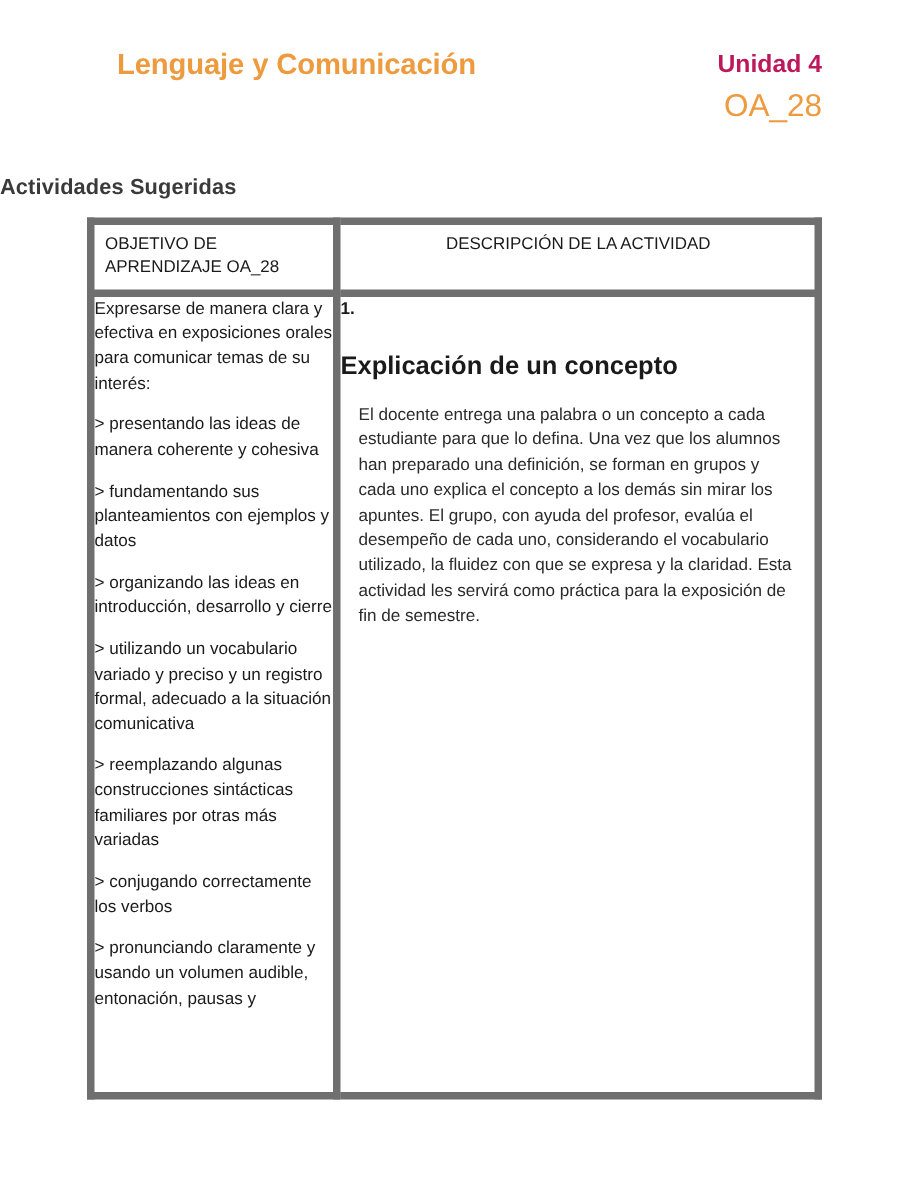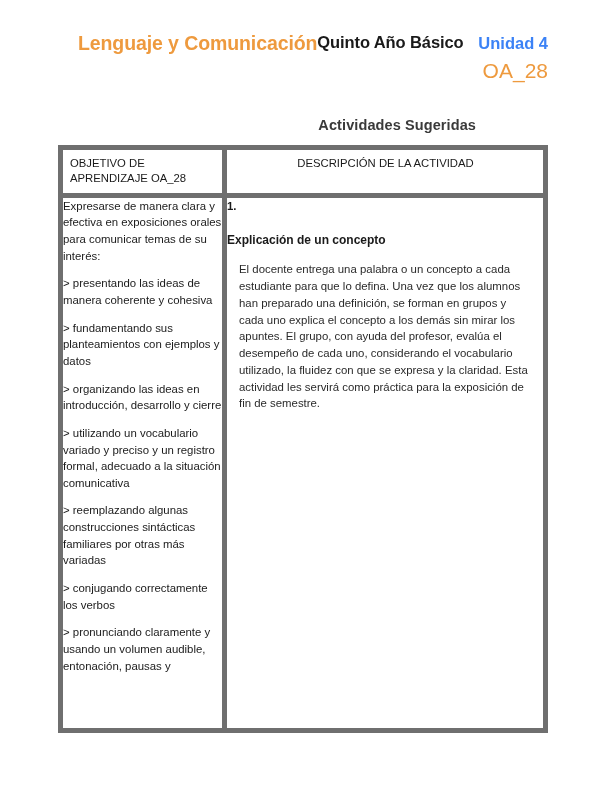--- a/index.html
+++ b/index.html
@@ -28,21 +28,21 @@
     position: absolute;
     left: 78px;
     top: 31px;
     width: 470px;
     display: flex;
     justify-content: space-between;
     align-items: flex-start;
   }
   .header-left {
     display: flex;
-    flex-direction: row;
+    flex-direction: column;
   }
   .header-right {
     display: flex;
     flex-direction: column;
     align-items: flex-end;
     padding-top: 2px;
   }
   .subject-title {
     font-size: 19.5px;
     font-weight: bold;
@@ -72,21 +72,21 @@
     margin-top: 3px;
     white-space: nowrap;
   }
 
   
   .section-title {
     position: absolute;
     left: 0;
     top: 117px;
     width: 476px;
-    text-align: right;
+    text-align: left;
     font-size: 14.5px;
     font-weight: bold;
     color: #3a3a3a;
     letter-spacing: 0.1px;
   }
 
   
   .activities-table {
     position: absolute;
     left: 58px;
@@ -131,41 +131,40 @@
   .obj-block:last-child { margin-bottom: 0; }
 
   .act-number {
     font-weight: bold;
     font-size: 11.4px;
     margin: 0 0 12px 0;
     color: #1a1a1a;
   }
   .act-heading {
     font-weight: bold;
-    font-size: 12px;
+    font-size: 17px;
     margin: 17px 0 11px 0;
     color: #1a1a1a;
   }
   .act-paragraph {
     margin: 12px;
     text-align: left;
   }
 </style>
 </head>
 <body>
 
 <div class="page">
 
   <div class="doc-header">
     <div class="header-left">
       <div class="subject-title" style="color: rgb(238, 154, 62);">Lenguaje y Comunicación</div>
-      <div class="grade-title" style="color: rgb(26, 26, 26);">Quinto Año Básico</div>
     </div>
     <div class="header-right">
-      <div class="unit-label" style="color: #3b82f6;">Unidad 4</div>
+      <div class="unit-label" style="color: #be185d;">Unidad 4</div>
       <div class="oa-label" style="color: rgb(238, 154, 62);">OA_28</div>
     </div>
   </div>
 
   <div class="section-title" style="color: rgb(58, 58, 58);">Actividades Sugeridas</div>
 
   <table class="activities-table">
     <colgroup>
       <col class="col-objective">
       <col class="col-description">

